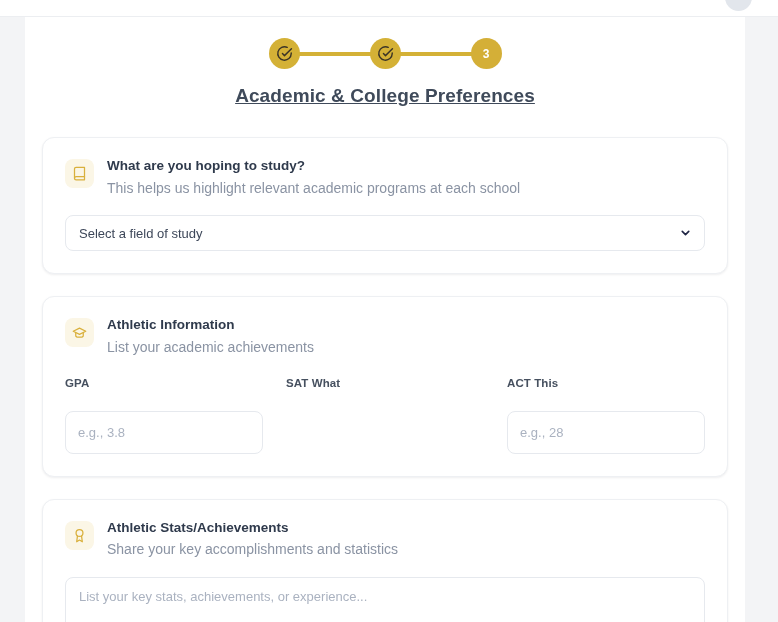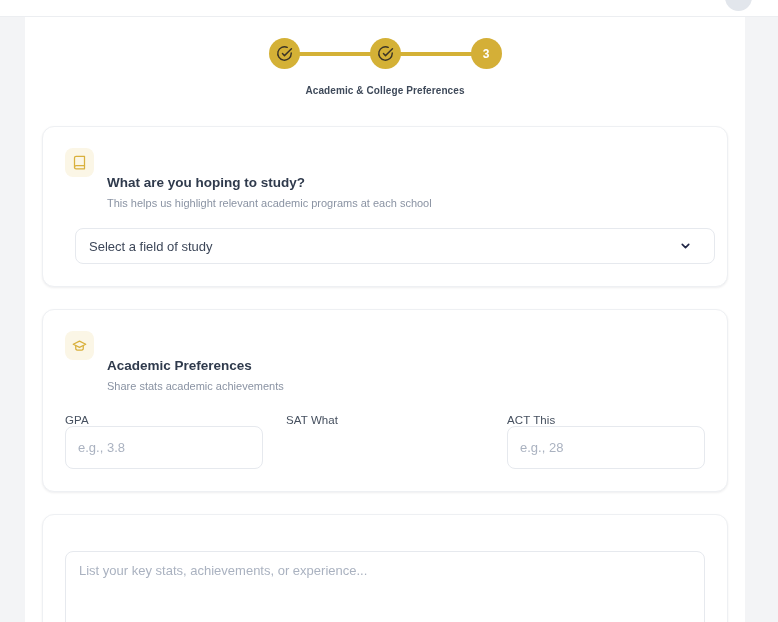--- a/index.html
+++ b/index.html
@@ -102,24 +102,25 @@
     width: 72px;
     height: 4px;
     background: #d4b136;
     flex: 0 0 auto;
     margin: 0 -1px;
   }
 
   .stepper-title {
     text-align: center;
     margin-top: 16px;
-    font-size: 10px;
+    font-size: 19px;
     font-weight: bold;
     color: #3f4a5a;
     letter-spacing: 0.1px;
+    text-decoration: underline;
   }
 
   
   .card {
     background: #ffffff;
     border: 1px solid #eef0f3;
     border-radius: 12px;
     box-shadow: 0 1px 3px rgba(16, 24, 40, 0.045), 0 1px 2px rgba(16, 24, 40, 0.03);
     padding: 18px 22px 22px 22px;
     margin-top: 22px;
@@ -136,29 +137,29 @@
     height: 29px;
     border-radius: 8px;
     background: #fbf6e6;
     display: flex;
     align-items: center;
     justify-content: center;
     flex: 0 0 auto;
     margin-top: 3px;
   }
   .card-icon svg { display: block; }
-  .card-headtext { padding-top: 1px; margin-top: 28px; }
+  .card-headtext { padding-top: 1px; }
   .card-title {
     font-size: 13.5px;
     font-weight: bold;
     color: #2f3a4c;
     line-height: 1.3;
   }
   .card-sub {
-    font-size: 11px;
+    font-size: 14px;
     color: #8a93a3;
     margin-top: 4px;
     line-height: 1.35;
   }
 
   
   .select-wrap {
     position: relative;
     margin-top: 18px;
   }
@@ -168,43 +169,42 @@
     border: 1px solid #e6e9ee;
     border-radius: 8px;
     background: #ffffff;
     display: flex;
     align-items: center;
     padding: 0 13px;
     font-size: 13px;
     color: #3d4椒;
     color: #3d4759;
     cursor: pointer;
-    margin-left: 10px;
   }
   .select-chevron {
     position: absolute;
     right: 13px;
     top: 50%;
     transform: translateY(-50%);
     pointer-events: none;
   }
   .select-chevron svg { display: block; }
 
   .field-grid {
     display: grid;
     grid-template-columns: 1fr 1fr 1fr;
     gap: 23px;
     margin-top: 20px;
   }
   .field-label {
     font-size: 11.5px;
-    font-weight: normal;
+    font-weight: bold;
     color: #46505f;
     display: block;
-    margin-bottom: 0;
+    margin-bottom: 22px;
     letter-spacing: 0.1px;
   }
   .text-input {
     width: 100%;
     height: 43px;
     border: 1px solid #e6e9ee;
     border-radius: 8px;
     background: #ffffff;
     padding: 0 12px;
     font-size: 13px;
@@ -305,40 +305,52 @@
 
       <div class="card">
         <div class="card-head">
           <div class="card-icon">
             <svg width="15" height="15" viewBox="0 0 24 24" fill="none" stroke="#d9b03c" stroke-width="2" stroke-linecap="round" stroke-linejoin="round">
               <path d="M22 10 12 5 2 10l10 5 10-5z"></path>
               <path d="M6 12.5V17c0 1.1 2.7 2.5 6 2.5s6-1.4 6-2.5v-4.5"></path>
             </svg>
           </div>
           <div class="card-headtext">
-            <div class="card-title">Academic Preferences</div>
-            <div class="card-sub">Share stats academic achievements</div>
+            <div class="card-title">Athletic Information</div>
+            <div class="card-sub">List your academic achievements</div>
           </div>
         </div>
 
         <div class="field-grid">
           <div>
             <label class="field-label">GPA</label>
             <input class="text-input" type="text" placeholder="e.g., 3.8" style="">
           </div>
           <div>
             <label class="field-label">SAT What</label>
           </div>
           <div>
             <label class="field-label">ACT This</label>
             <input class="text-input" type="text" placeholder="e.g., 28" style="">
           </div>
         </div>
       </div>
 
       <div class="card">
+        <div class="card-head">
+          <div class="card-icon">
+            <svg width="15" height="15" viewBox="0 0 24 24" fill="none" stroke="#d9b03c" stroke-width="2" stroke-linecap="round" stroke-linejoin="round">
+              <circle cx="12" cy="8" r="5.5"></circle>
+              <path d="M8.7 12.9 7.5 22l4.5-2.7 4.5 2.7-1.2-9.1"></path>
+            </svg>
+          </div>
+          <div class="card-headtext">
+            <div class="card-title">Athletic Stats/Achievements</div>
+            <div class="card-sub">Share your key accomplishments and statistics</div>
+          </div>
+        </div>
 
         <textarea class="textarea-box" placeholder="List your key stats, achievements, or experience..." style=""></textarea>
       </div>
 
     </div>
   </div>
 </div>
 
 </body></html>

